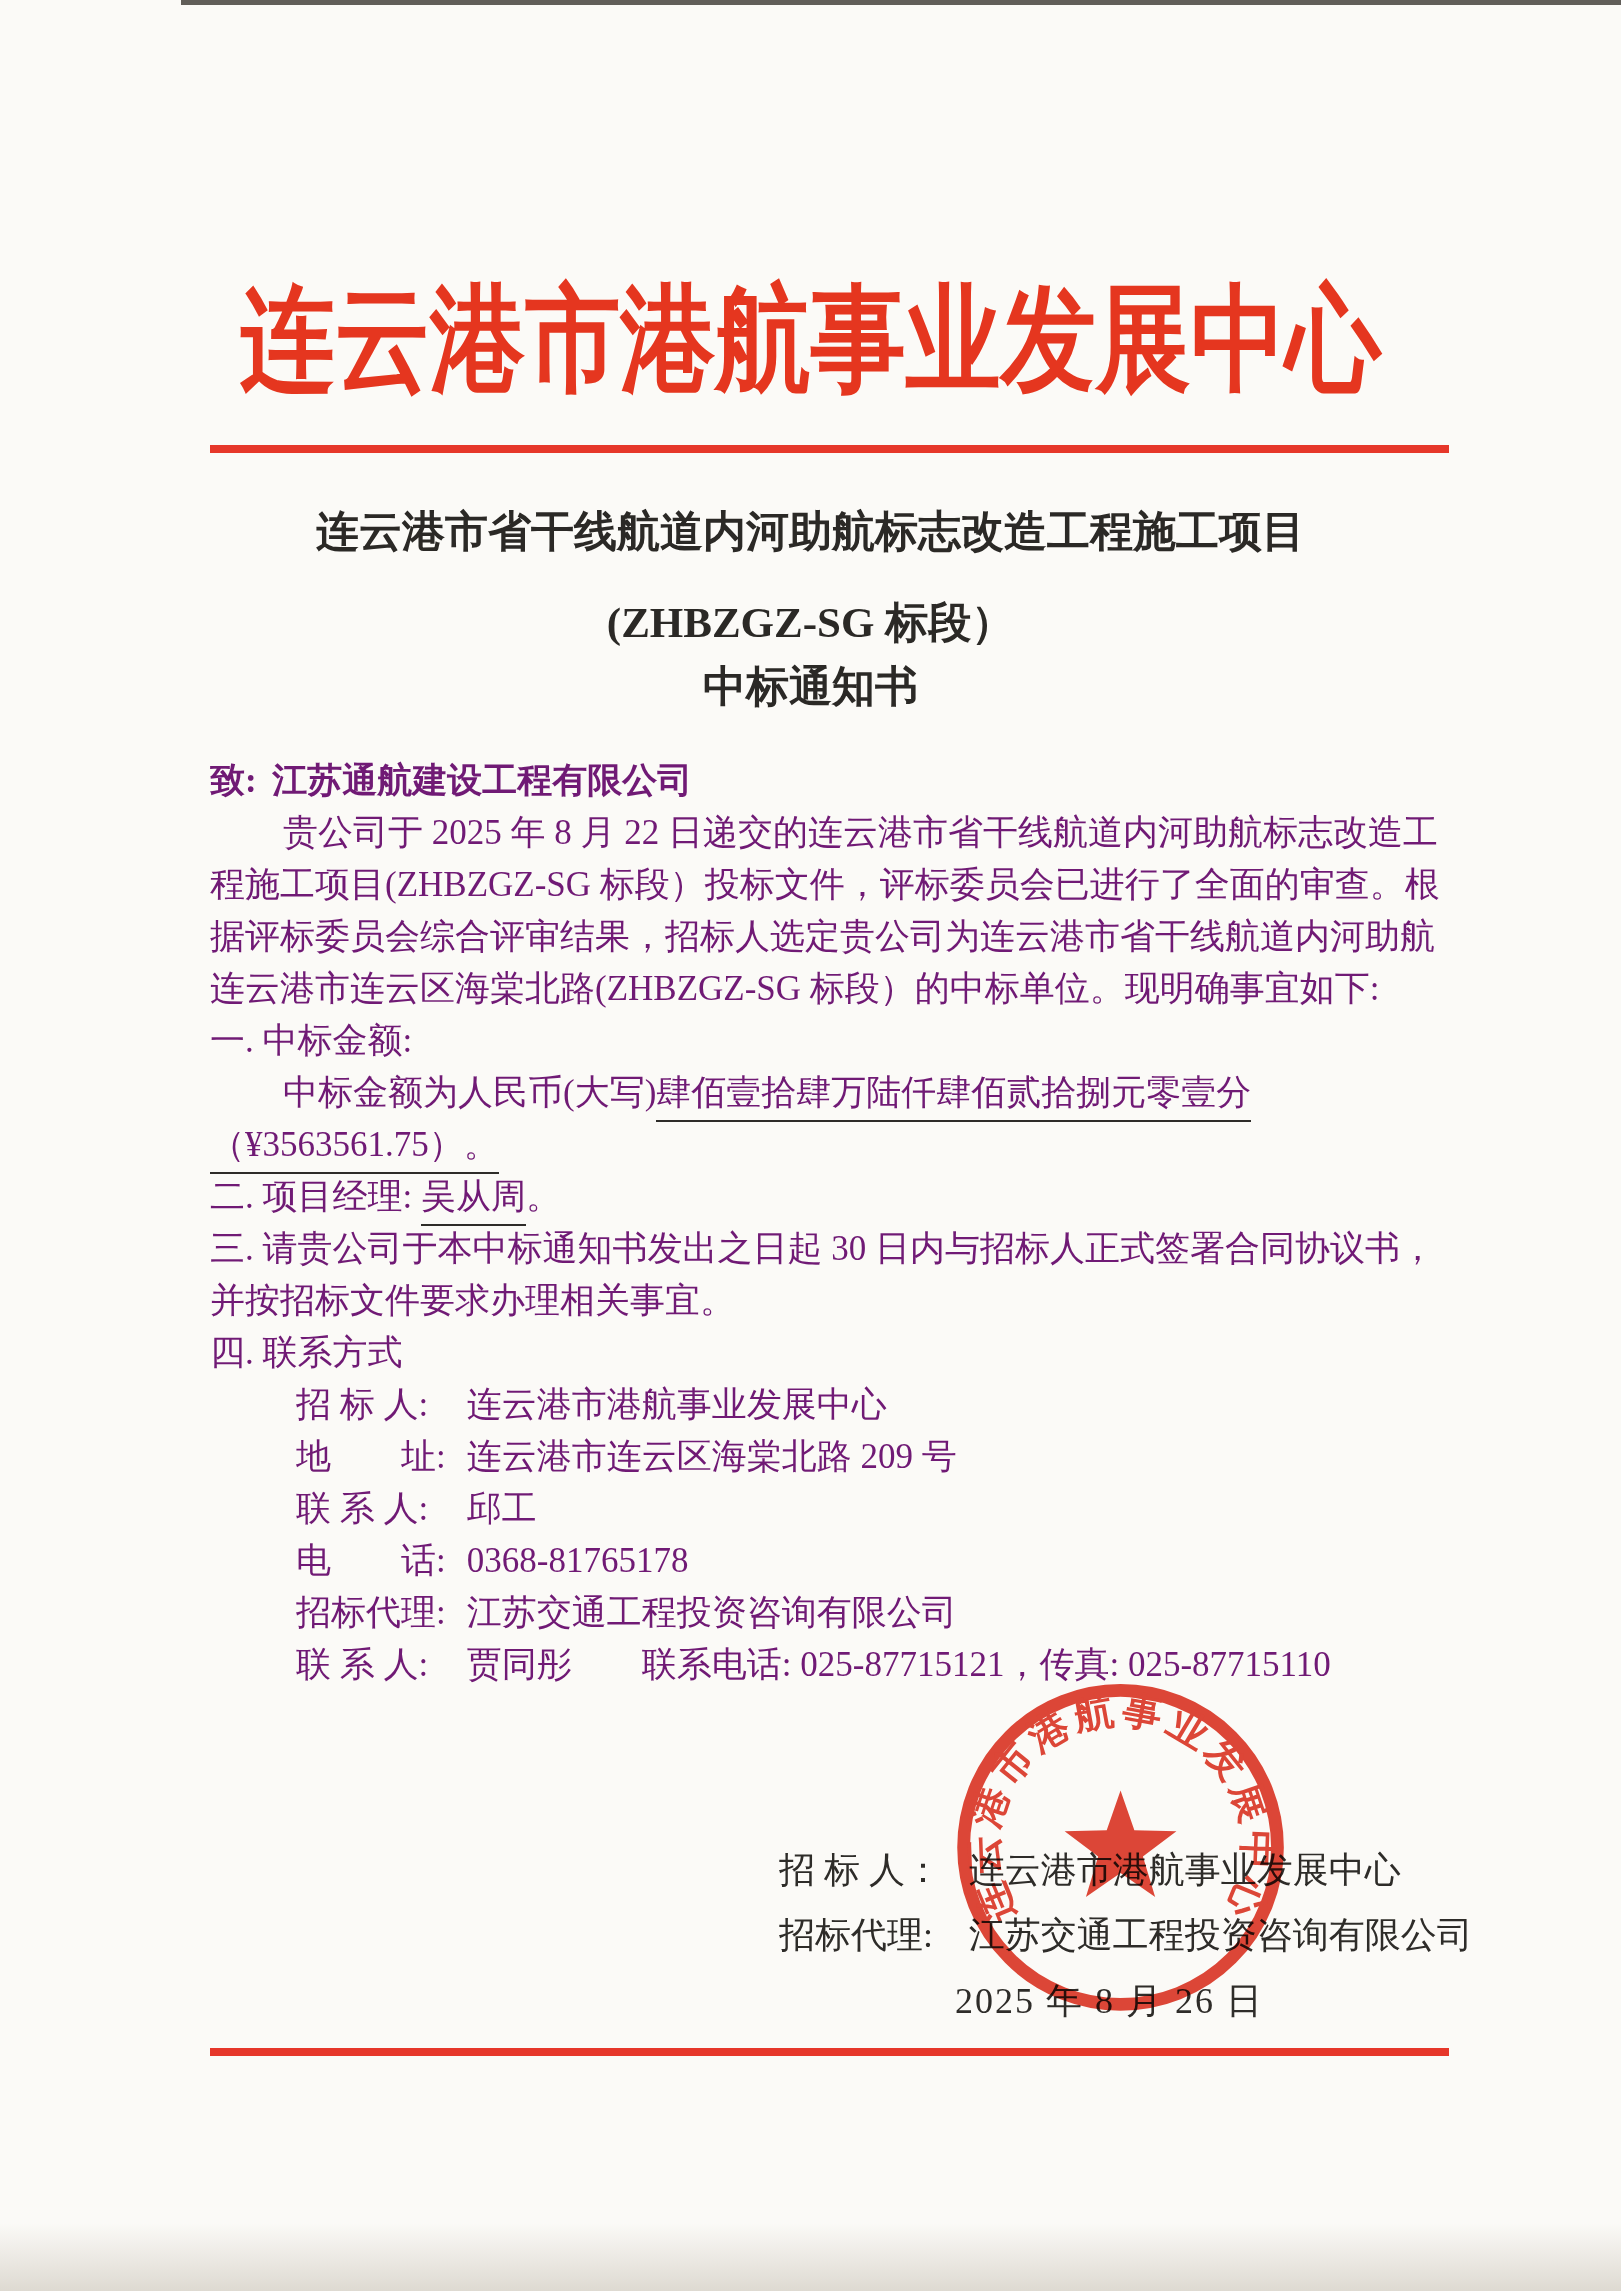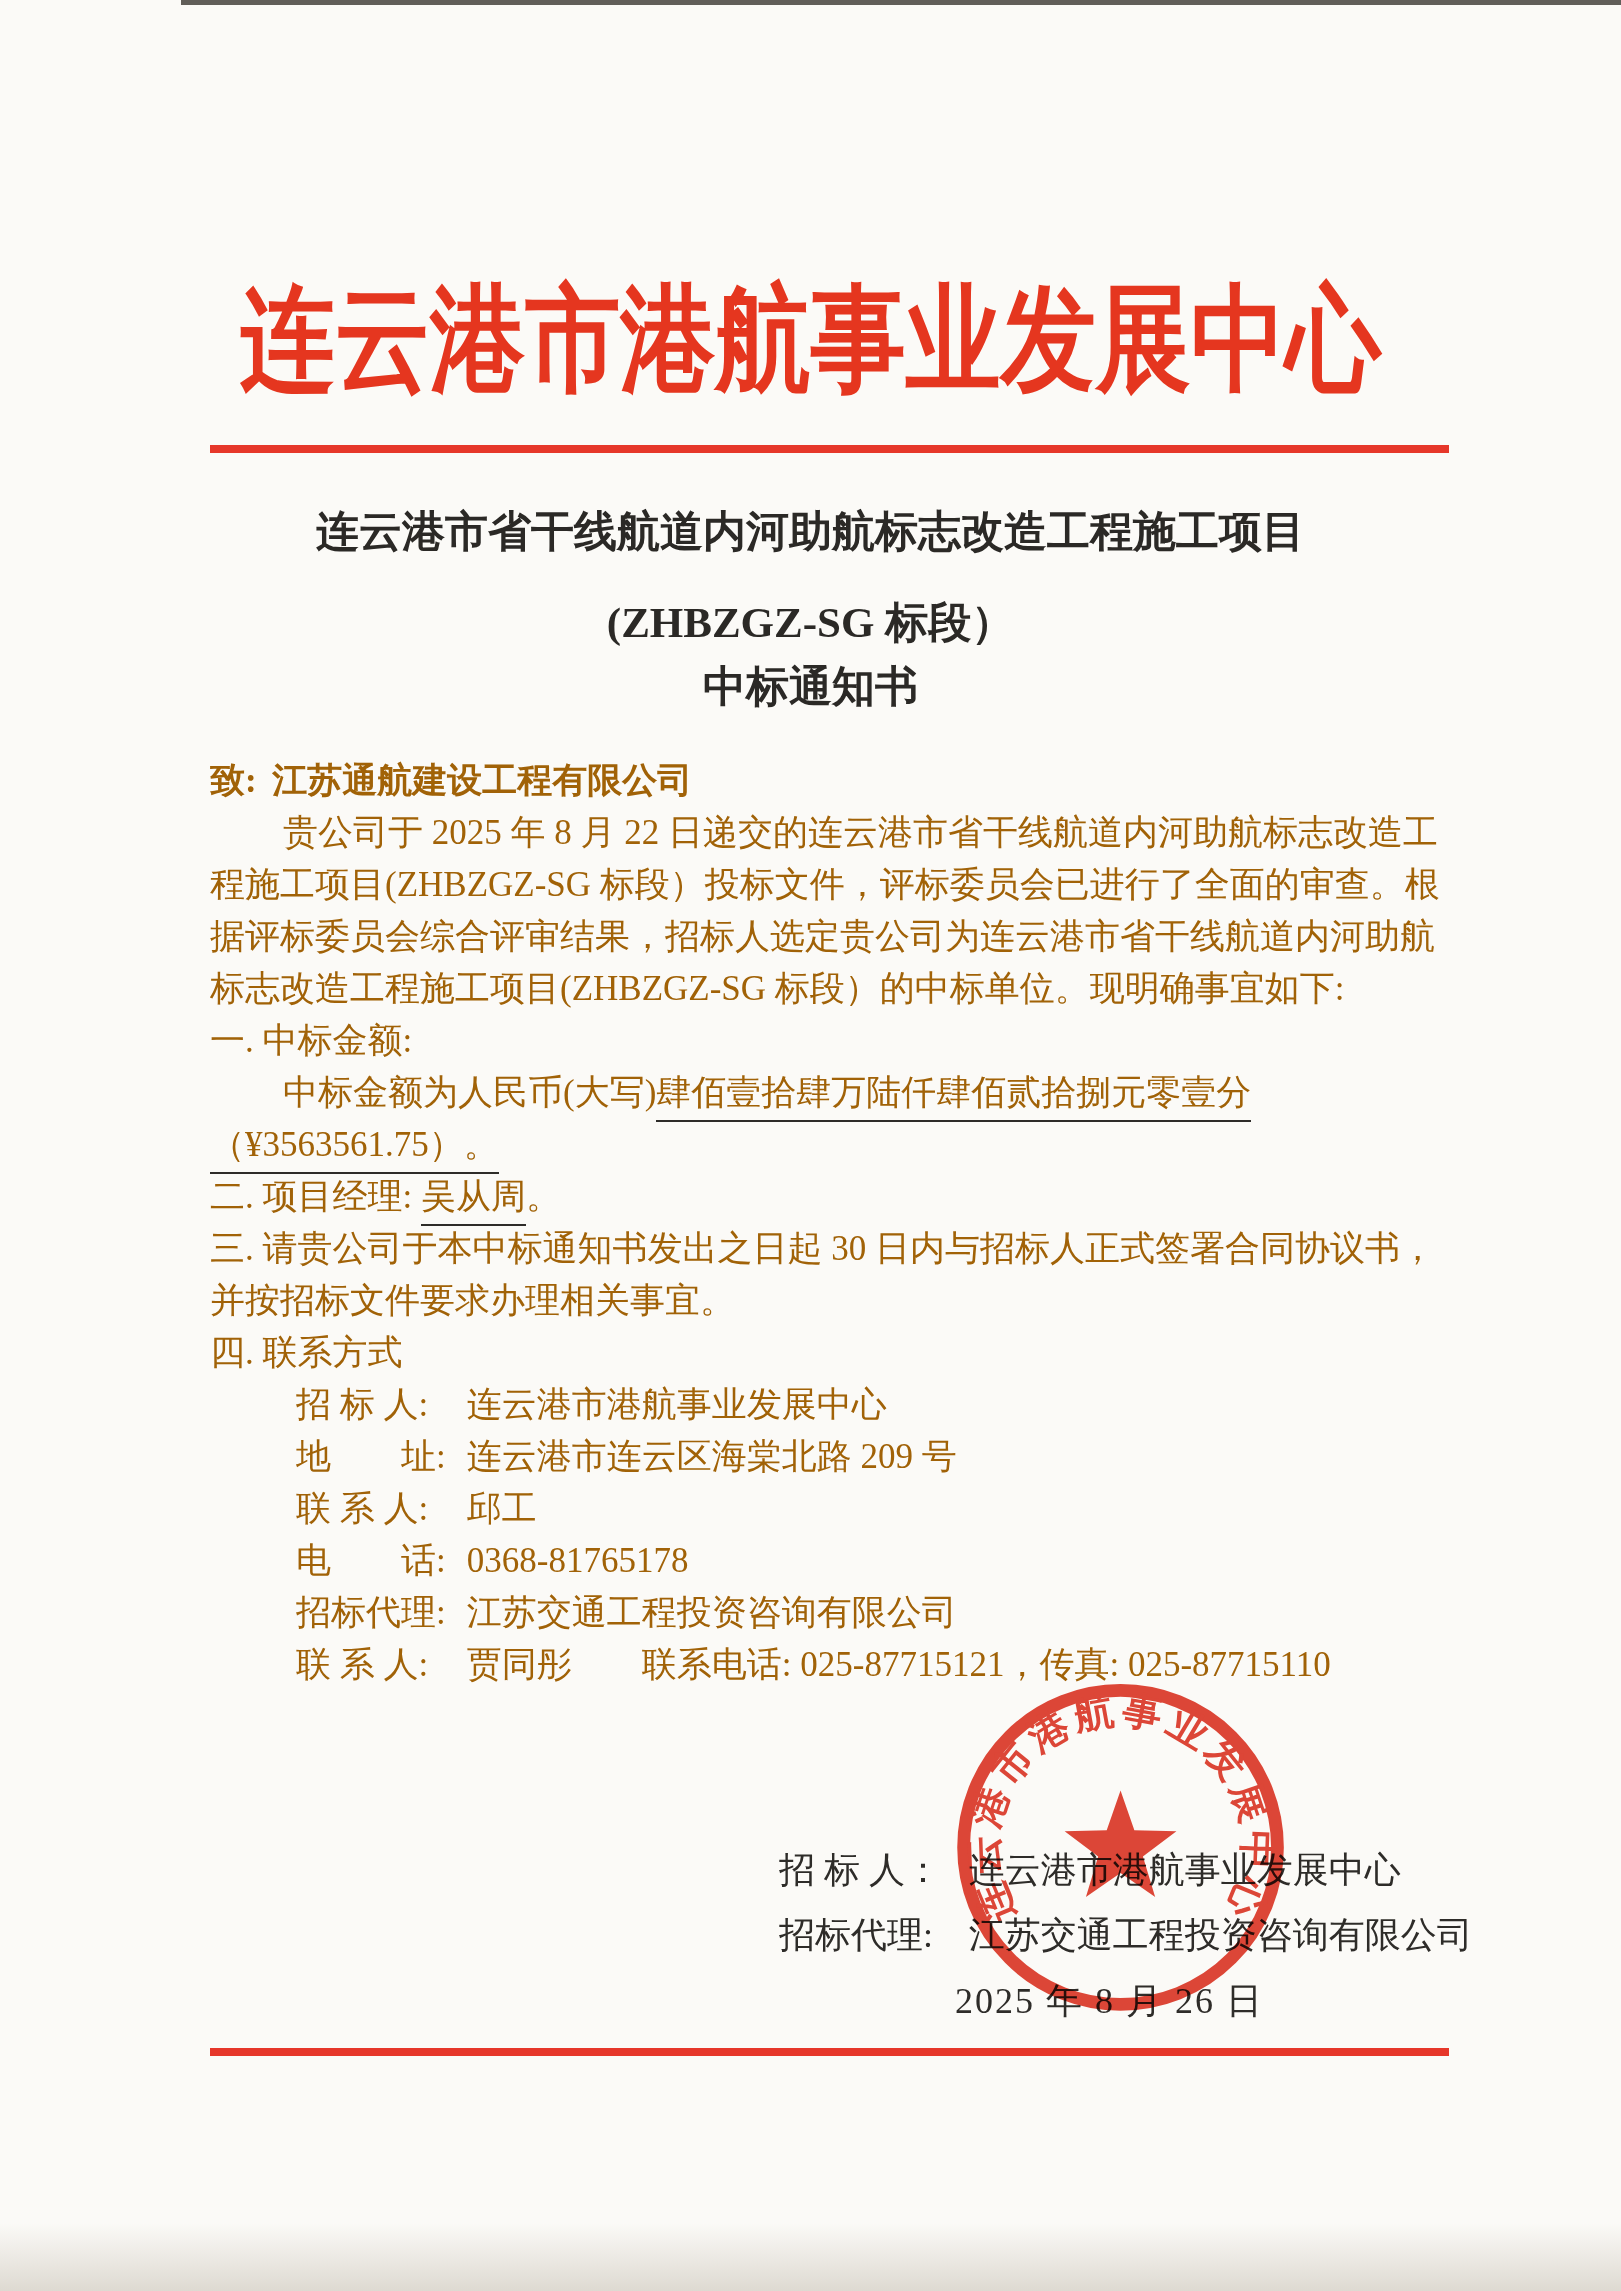--- a/index.html
+++ b/index.html
@@ -40,21 +40,21 @@
   .doc-title-line {
     position: absolute; left: 0; width: 100%; text-align: center;
     font-weight: bold; font-size: 43px; white-space: nowrap; color: #2b2926;
   }
   .t1 { top: 503px; text-align: center; }
   .t2 { top: 594px; }
   .t3 { top: 658px; }
   
   .body-text {
     position: absolute; left: 210px; top: 755px; width: 1245px;
-    font-size: 35px; color: #a16207; font-family: Liberation Serif, serif;
+    font-size: 35px; color: #701a75; font-family: Liberation Serif, serif;
   }
   .line { height: 52px; line-height: 52px; white-space: nowrap; }
   .indent { padding-left: 73px; }
   .bold { font-weight: bold; }
   .salutation .company { margin-left: 15.7px; }
   .u { border-bottom: 2.9px solid #2e2c29; padding-bottom: 8px; }
   .contact { padding-left: 86px; }
   .clabel { display: inline-block; width: 159px; }
   .cvalue { margin-left: 11.8px; }
   
@@ -91,21 +91,21 @@
   <div class="doc-title-line t2">(ZHBZGZ-SG 标段）</div>
   <div class="doc-title-line t3">中标通知书</div>
 
   <div class="body-text">
     <div class="line salutation">
       <span class="bold">致:</span><span class="bold company">江苏通航建设工程有限公司</span>
     </div>
     <div class="line indent">贵公司于 2025 年 8 月 22 日递交的连云港市省干线航道内河助航标志改造工</div>
     <div class="line">程施工项目(ZHBZGZ-SG 标段）投标文件，评标委员会已进行了全面的审查。根</div>
     <div class="line">据评标委员会综合评审结果，招标人选定贵公司为连云港市省干线航道内河助航</div>
-    <div class="line">标志改造工程施工项目(ZHBZGZ-SG 标段）的中标单位。现明确事宜如下:</div>
+    <div class="line">连云港市连云区海棠北路(ZHBZGZ-SG 标段）的中标单位。现明确事宜如下:</div>
     <div class="line">一. 中标金额:</div>
     <div class="line indent">
       <span>中标金额为人民币(大写)</span><span class="u">肆佰壹拾肆万陆仟肆佰贰拾捌元零壹分</span>
     </div>
     <div class="line">
       <span class="u">（¥3563561.75）。</span>
     </div>
     <div class="line">
       <span>二. 项目经理: </span><span class="u">吴从周</span><span>。</span>
     </div>

